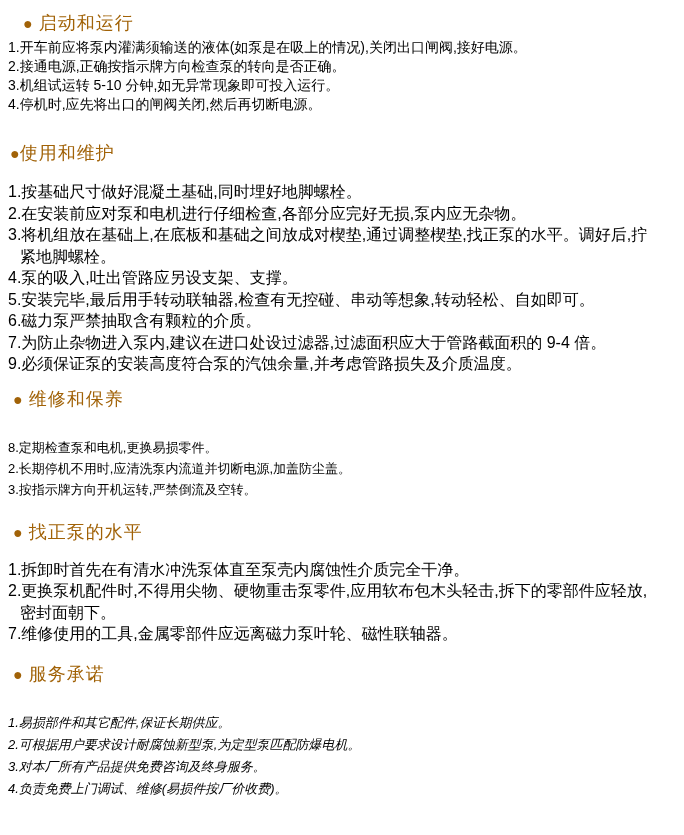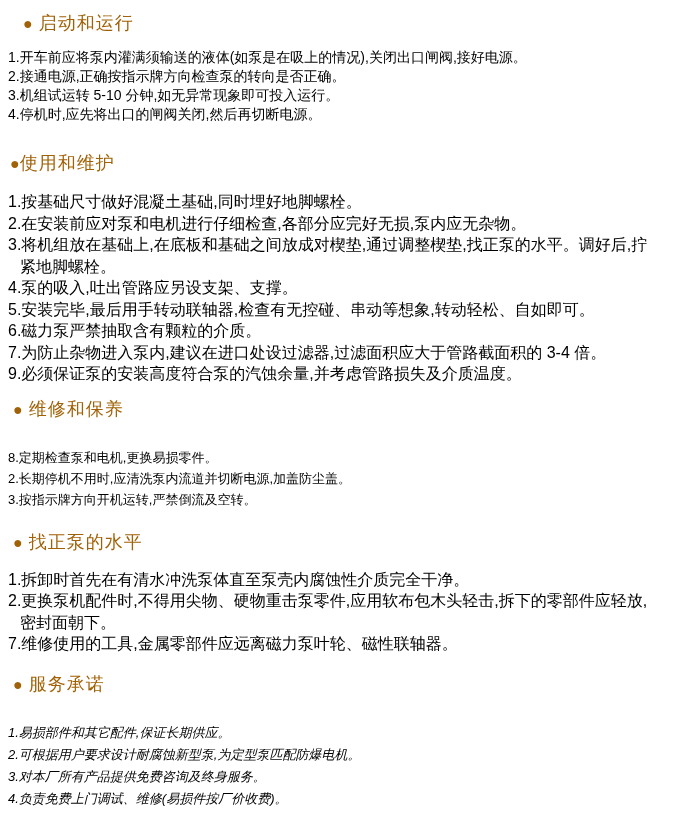--- a/index.html
+++ b/index.html
@@ -46,21 +46,21 @@
     margin: 0;
     padding-left: 12px;
     text-indent: -12px;
     color: #000000;
     word-break: break-all;
     line-break: anywhere;
   }
 
   
   .sec-startup { margin-top: 0; }
-  .sec-startup .items { margin-top: 13px; }
+  .sec-startup .items { margin-top: 3px; }
   .sec-startup .item { font-size: 14px; line-height: 19px; }
 
   .sec-usage { margin-top: 28px; }
   .sec-usage .items { margin-top: 16px; }
   .sec-usage .item { font-size: 16px; line-height: 21.5px; }
 
   .sec-maint { margin-top: 13px; }
   .sec-maint .items { margin-top: 26px; }
   .sec-maint .item { font-size: 13px; line-height: 21px; }
 
@@ -87,21 +87,21 @@
 
 <section class="doc-section sec-usage">
   <h2 class="heading"><span class="bullet">●</span><span class="htitle">使用和维护</span></h2>
   <div class="items">
     <p class="item">1.按基础尺寸做好混凝土基础,同时埋好地脚螺栓。</p>
     <p class="item">2.在安装前应对泵和电机进行仔细检查,各部分应完好无损,泵内应无杂物。</p>
     <p class="item">3.将机组放在基础上,在底板和基础之间放成对楔垫,通过调整楔垫,找正泵的水平。调好后,拧紧地脚螺栓。</p>
     <p class="item">4.泵的吸入,吐出管路应另设支架、支撑。</p>
     <p class="item">5.安装完毕,最后用手转动联轴器,检查有无控碰、串动等想象,转动轻松、自如即可。</p>
     <p class="item">6.磁力泵严禁抽取含有颗粒的介质。</p>
-    <p class="item">7.为防止杂物进入泵内,建议在进口处设过滤器,过滤面积应大于管路截面积的 3-4 倍。</p>
+    <p class="item">7.为防止杂物进入泵内,建议在进口处设过滤器,过滤面积应大于管路截面积的 9-4 倍。</p>
     <p class="item">9.必须保证泵的安装高度符合泵的汽蚀余量,并考虑管路损失及介质温度。</p>
   </div>
 </section>
 
 <section class="doc-section sec-maint">
   <h2 class="heading"><span class="bullet">●</span><span class="htitle"> 维修和保养</span></h2>
   <div class="items">
     <p class="item">8.定期检查泵和电机,更换易损零件。</p>
     <p class="item">2.长期停机不用时,应清洗泵内流道并切断电源,加盖防尘盖。</p>
     <p class="item">3.按指示牌方向开机运转,严禁倒流及空转。</p>

